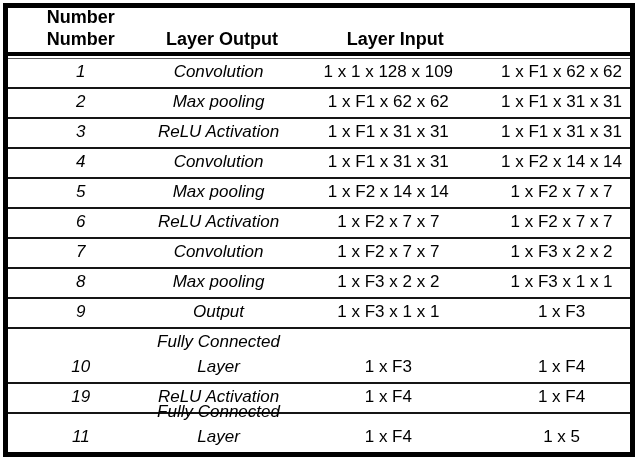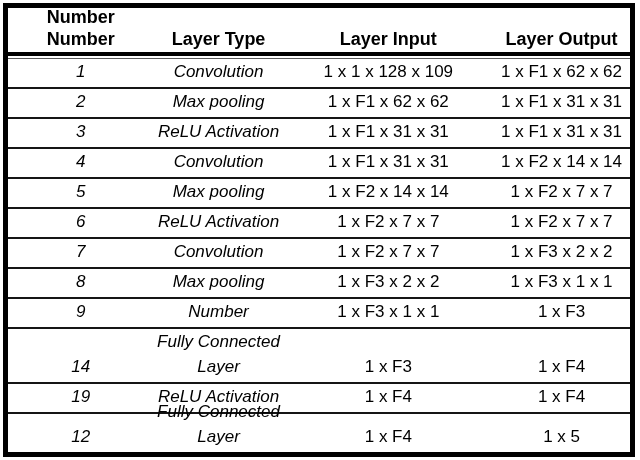--- a/index.html
+++ b/index.html
@@ -83,29 +83,26 @@
   }
 </style>
 </head>
 <body>
 
 <div class="frame">
   <div class="header-row">
     <div class="cell th c1">
       <span class="wrapbox">Number Number</span>
     </div>
-    <div class="cell th c2">
-      <span>Layer Type</span>
+    <div class="cell th c4">
+      <span>Layer Output</span>
     </div>
     <div class="cell th c3">
       <span>Layer Input</span>
     </div>
-    <div class="cell th c4">
-      <span>Layer Output</span>
-    </div>
   </div>
   <div class="rows" id="body-rows">
       <div class="row">
         <div class="cell td c1">
           <span>1</span>
         </div>
         <div class="cell td c2">
           <span>Convolution</span>
         </div>
         <div class="cell td c3">
@@ -211,32 +208,32 @@
         </div>
         <div class="cell td c4">
           <span>1 x F3 x 1 x 1</span>
         </div>
       </div>
       <div class="row">
         <div class="cell td c1">
           <span>9</span>
         </div>
         <div class="cell td c2">
-          <span>Number</span>
+          <span>Output</span>
         </div>
         <div class="cell td c3">
           <span>1 x F3 x 1 x 1</span>
         </div>
         <div class="cell td c4">
           <span>1 x F3</span>
         </div>
       </div>
       <div class="row">
         <div class="cell td c1">
-          <span>14</span>
+          <span>10</span>
         </div>
         <div class="cell td c2">
           <span>Fully Connected Layer</span>
         </div>
         <div class="cell td c3">
           <span>1 x F3</span>
         </div>
         <div class="cell td c4">
           <span>1 x F4</span>
         </div>
@@ -250,21 +247,21 @@
         </div>
         <div class="cell td c3">
           <span>1 x F4</span>
         </div>
         <div class="cell td c4">
           <span>1 x F4</span>
         </div>
       </div>
       <div class="row">
         <div class="cell td c1">
-          <span>12</span>
+          <span>11</span>
         </div>
         <div class="cell td c2">
           <span>Fully Connected Layer</span>
         </div>
         <div class="cell td c3">
           <span>1 x F4</span>
         </div>
         <div class="cell td c4">
           <span>1 x 5</span>
         </div>

